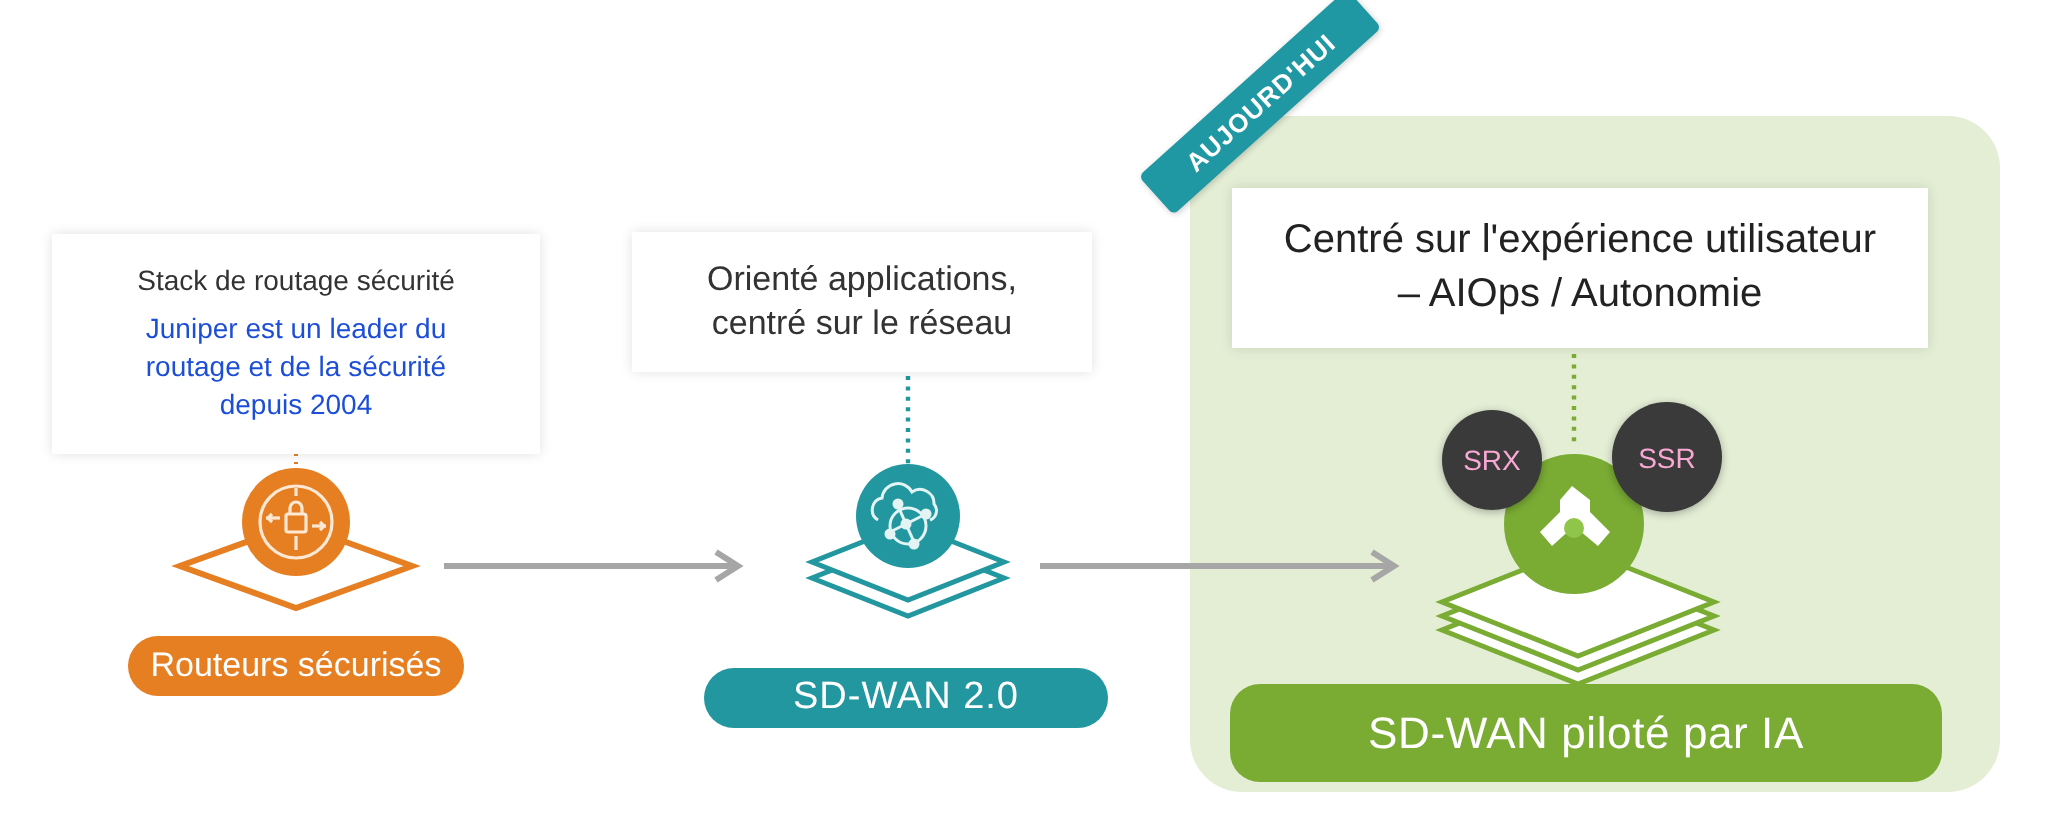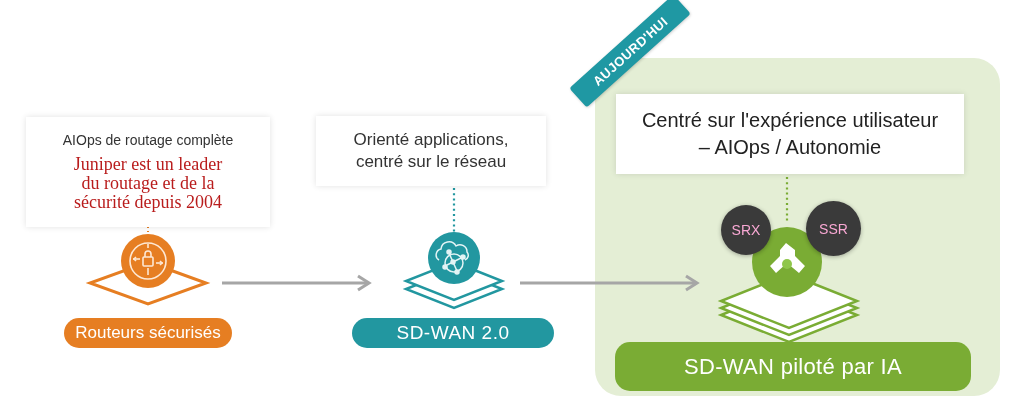--- a/index.html
+++ b/index.html
@@ -15,32 +15,32 @@
     background: #e4eed5; border-radius: 26px;
   }
   .card {
     background: #ffffff; border-radius: 0;
     box-shadow: 0 0 6px rgba(0,0,0,0.12);
     text-align: center; box-sizing: border-box;
     display: flex; flex-direction: column; justify-content: center; align-items: center;
   }
   .card1 { left: 26px; top: 117px; width: 244px; height: 110px; }
   .card1 .t1 { font-size: 14px; color: #333; margin-bottom: 7px; }
-  .card1 .t2 { font-size: 18px; line-height: 19px; color: #b91c1c; width: 160px; font-family: Liberation Serif, serif; }
+  .card1 .t2 { font-size: 14px; line-height: 19px; color: #1d4ed8; width: 160px; }
   .card2 { left: 316px; top: 116px; width: 230px; height: 70px; }
   .card2 .t { font-size: 17px; line-height: 22px; color: #333; }
   .card3 { left: 616px; top: 94px; width: 348px; height: 80px; }
   .card3 .t { font-size: 20px; line-height: 27px; color: #222; }
 
   .label-box {
     color: #ffffff; border-radius: 15px; text-align: center; box-sizing: border-box;
     display: flex; align-items: center; justify-content: center;
   }
   .lb1 { left: 64px; top: 318px; width: 168px; height: 30px; background: #e67e22; font-size: 17px; }
-  .lb2 { left: 352px; top: 318px; width: 202px; height: 30px; background: #2297a0; font-size: 19px; letter-spacing: 0.5px; }
+  .lb2 { left: 352px; top: 334px; width: 202px; height: 30px; background: #2297a0; font-size: 19px; letter-spacing: 0.5px; }
   .lb3 { left: 615px; top: 342px; width: 356px; height: 49px; background: #7aac34; font-size: 22px; letter-spacing: 0.3px; }
 
   .badge {
     left: 560px; top: 38px; width: 140px; height: 26px;
     background: #1f98a3; color: #fff; font-size: 13px; font-weight: bold;
     letter-spacing: 0.5px; border-radius: 3px;
     transform: rotate(-42deg); transform-origin: center;
     display: flex; align-items: center; justify-content: center;
     box-shadow: 0 1px 3px rgba(0,0,0,0.2);
   }
@@ -115,21 +115,21 @@
     <g>
       <polygon points="786,243 795,250 795,256 805,266 799,273 787,263 776,273 770,266 780,256 780,250" fill="#ffffff"></polygon>
       <circle cx="787" cy="264" r="5" fill="#8fc64a"></circle>
     </g>
   </g>
 </svg>
 
 <div class="abs badge">AUJOURD'HUI</div>
 
 <div class="abs card card1">
-  <div class="t1">AIOps de routage complète</div>
+  <div class="t1">Stack de routage sécurité</div>
   <div class="t2">Juniper est un leader du routage et de la sécurité depuis 2004</div>
 </div>
 <div class="abs card card2">
   <div class="t" style="width:170px">Orienté applications, centré sur le réseau</div>
 </div>
 <div class="abs card card3">
   <div class="t" style="width:300px">Centré sur l'expérience utilisateur – AIOps / Autonomie</div>
 </div>
 
 <div class="abs node-bubble srx">SRX</div>

